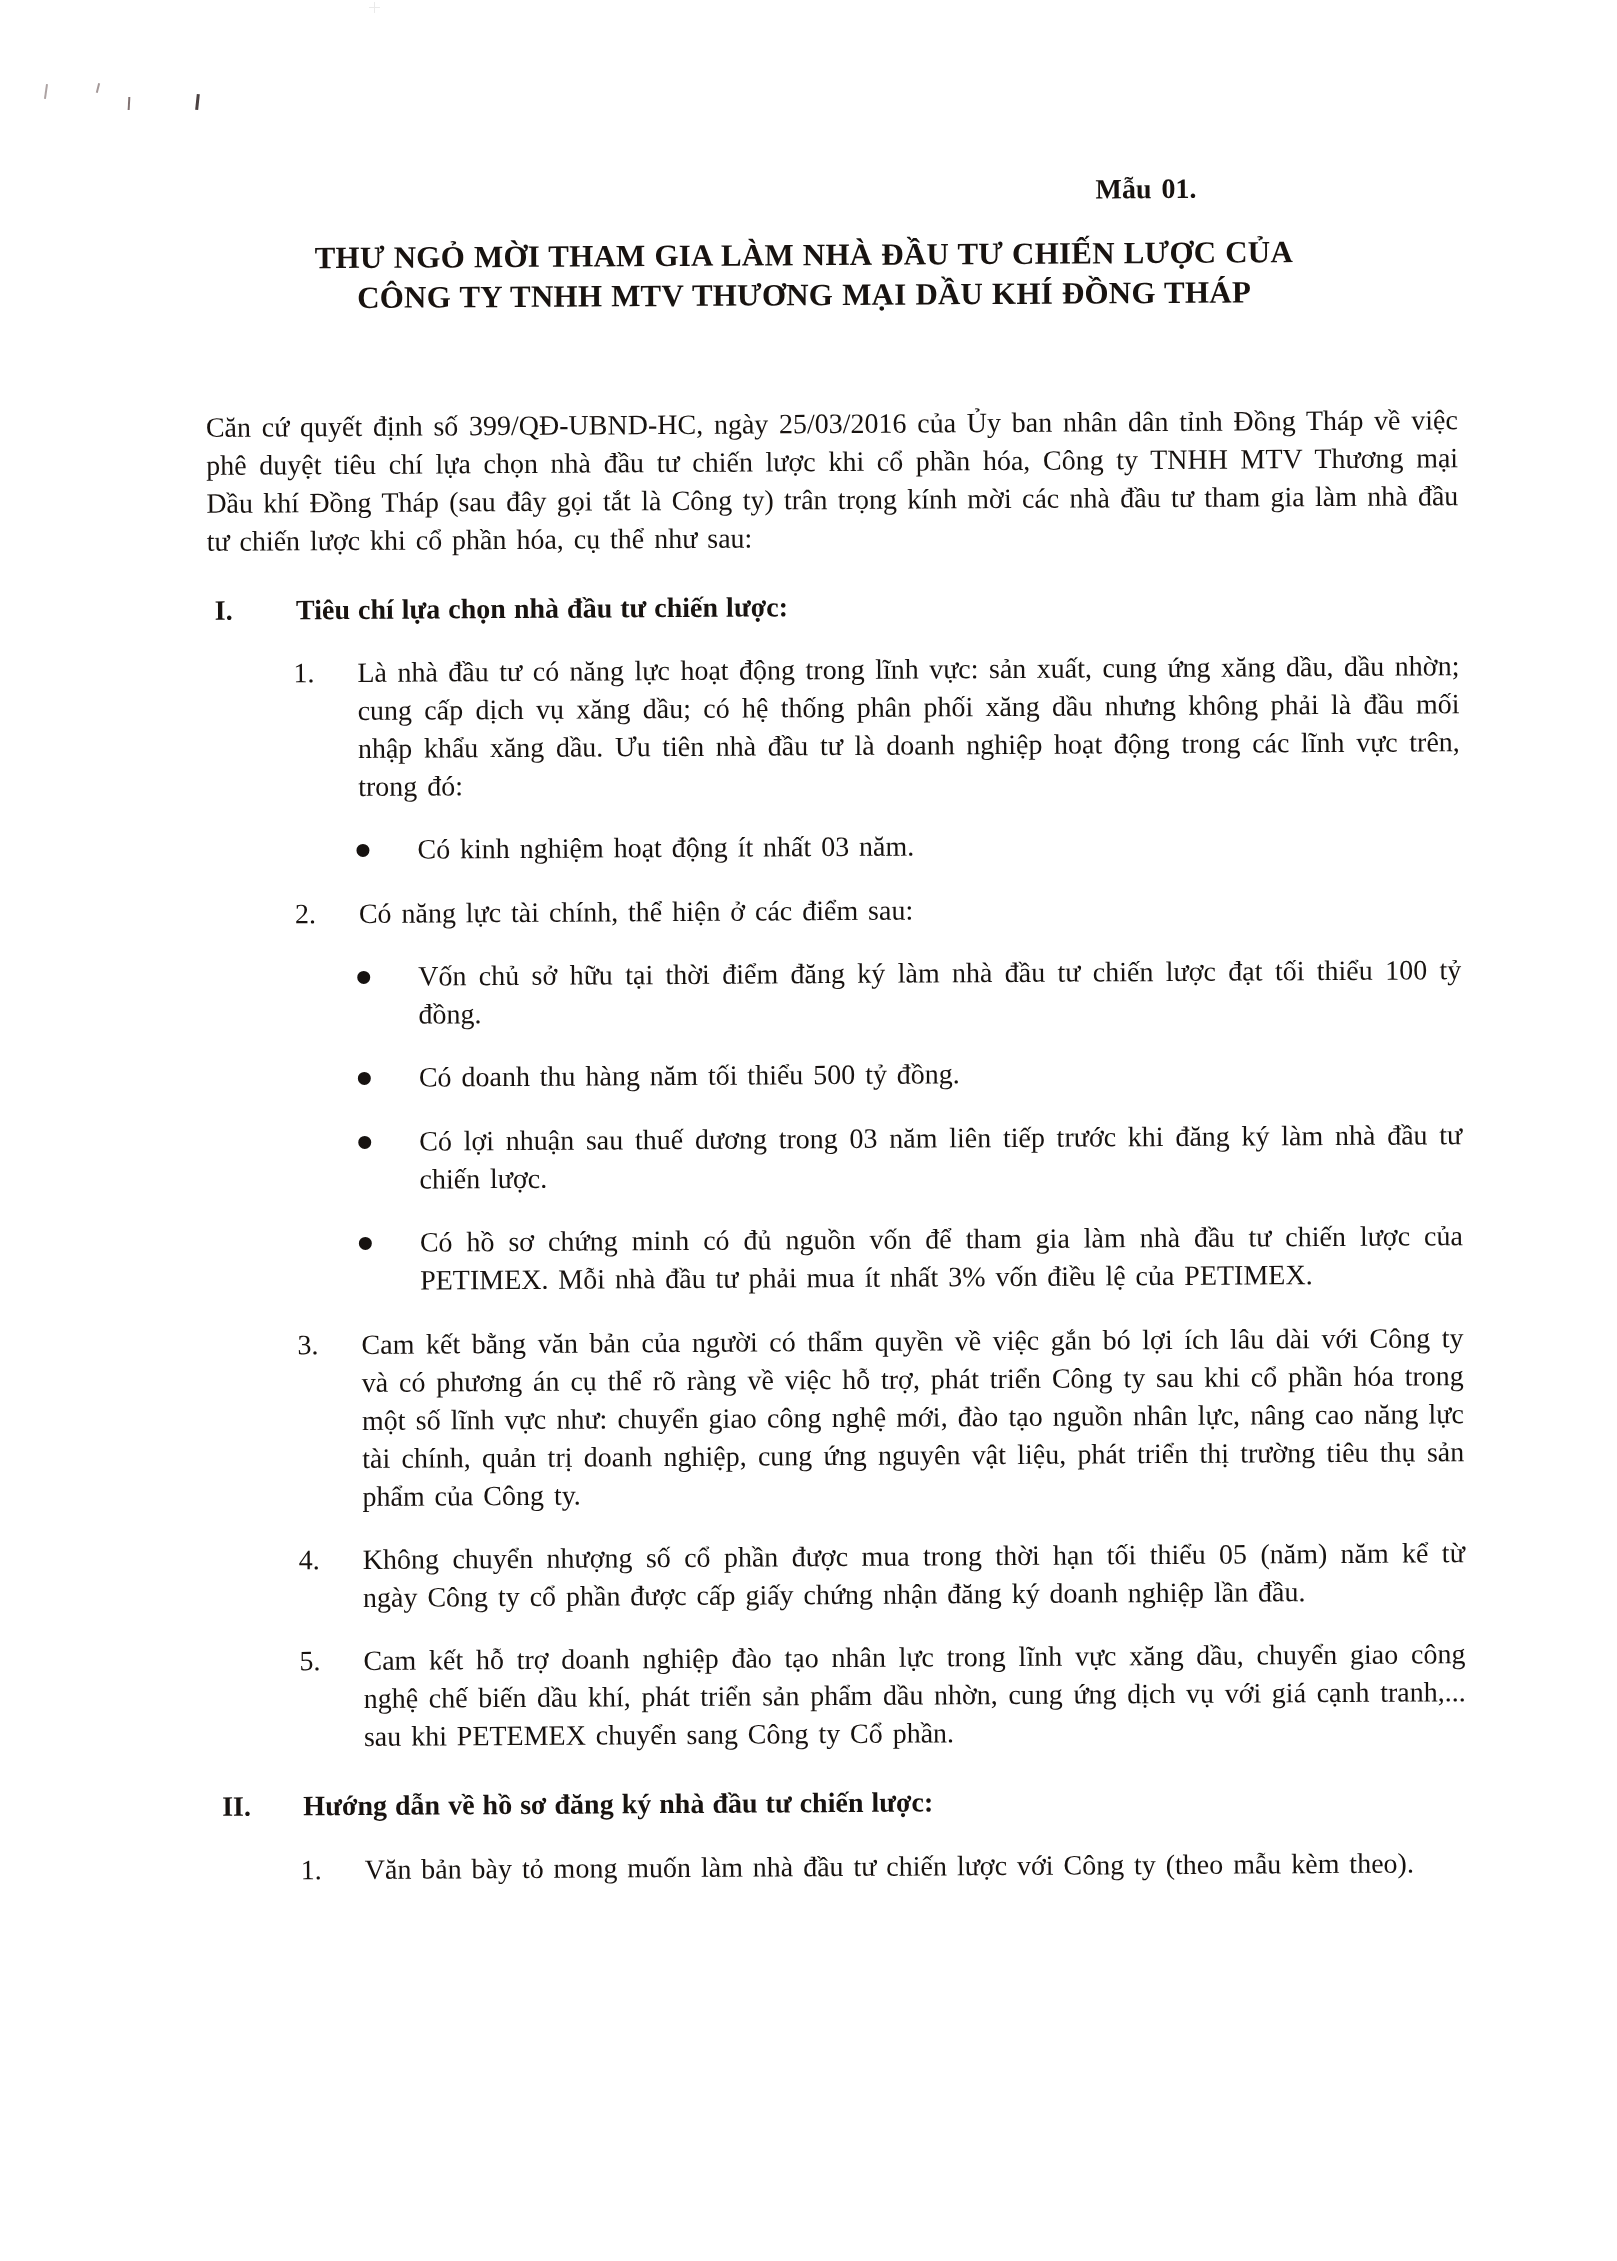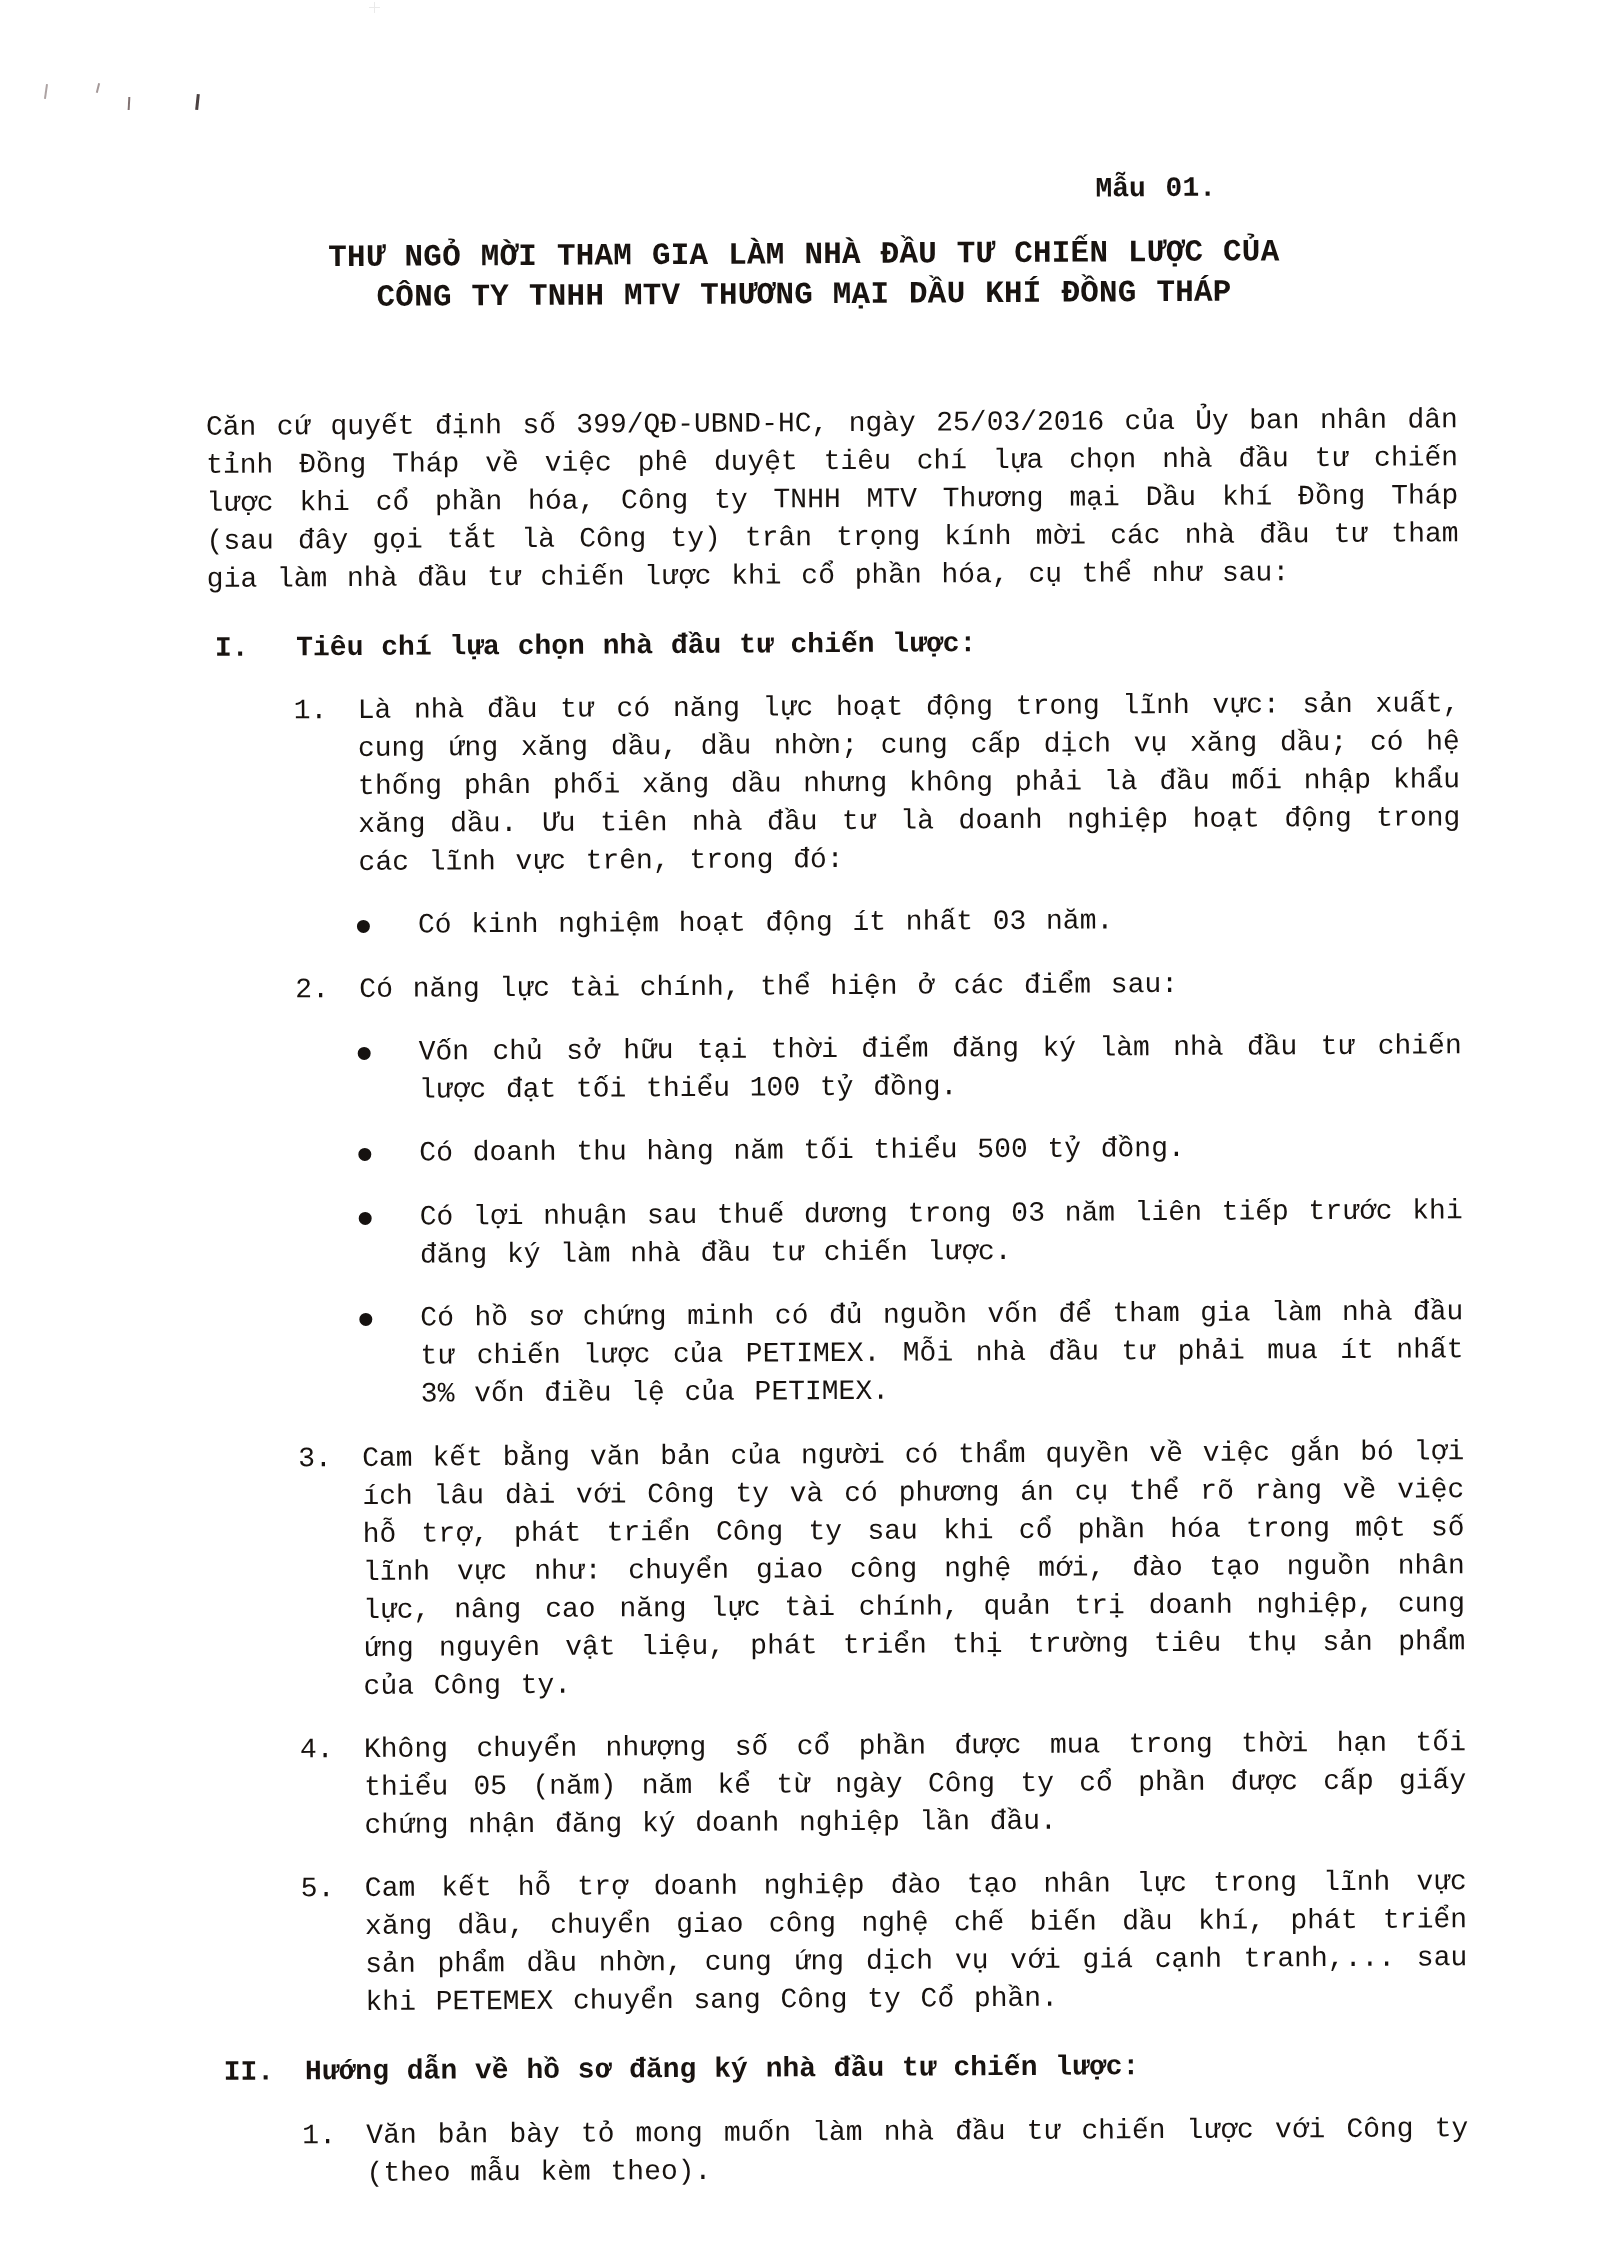--- a/index.html
+++ b/index.html
@@ -6,21 +6,21 @@
     margin: 0;
     padding: 0;
     background: #e8e8e8;
   }
   .page {
     position: relative;
     width: 1618px;
     height: 2261px;
     background: #ffffff;
     overflow: hidden;
-    font-family: Liberation Mono, monospace;
+    font-family: Liberation Serif, serif;
     color: #181310;
   }
   
   .content {
     position: absolute;
     left: 210px;
     top: 172px;
     width: 1252px;
     transform: rotate(-0.35deg);
     transform-origin: 626px 929px;

